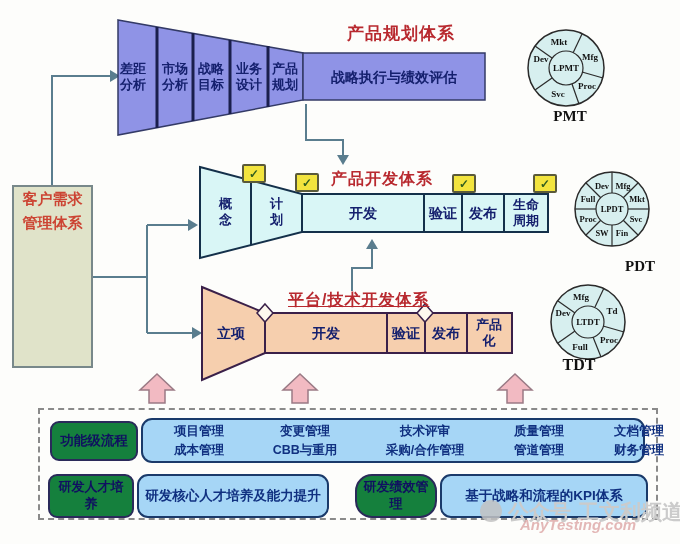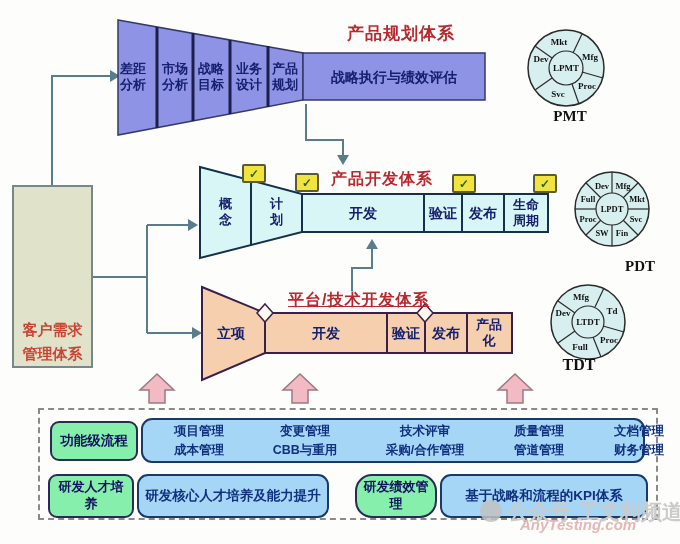--- a/index.html
+++ b/index.html
@@ -4,24 +4,24 @@
 <style>
   html,body{margin:0;padding:0;}
   body{font-family:"Liberation Sans",sans-serif;background:#ffffff;}
   .stage{position:relative;width:680px;height:544px;background:#fdfdfb;overflow:hidden;}
   svg.layer{position:absolute;left:0;top:0;width:680px;height:544px;}
   .t{position:absolute;font-weight:bold;color:#15206e;text-align:center;line-height:1.25;font-size:13px;}
   .title{position:absolute;font-weight:bold;color:#b8292f;font-size:16px;letter-spacing:1px;white-space:nowrap;}
   .chk{position:absolute;width:20px;height:15px;background:#f2e43e;border:2px solid #5a5a3a;border-radius:2px;
        display:flex;align-items:center;justify-content:center;font-size:12px;font-weight:bold;color:#2f5e1f;z-index:3;}
   .reqbox{position:absolute;left:12px;top:185px;width:81px;height:183px;background:#e0e3c9;border:2px solid #78888a;
-          display:flex;align-items:flex-end;justify-content:center;text-align:center;color:#cc4433;font-weight:bold;
+          display:flex;align-items:flex-start;justify-content:center;text-align:center;color:#cc4433;font-weight:bold;
           font-size:15px;line-height:1.6;padding:0 6px;box-sizing:border-box;}
   .dashed{position:absolute;left:38px;top:408px;width:620px;height:112px;border:2px dashed #8a8a8a;box-sizing:border-box;background:#fdfdfb;}
-  .plabel{position:absolute;background:#86efac;border:2px solid #2a2a5a;border-radius:9px;display:flex;align-items:center;
+  .plabel{position:absolute;background:#15803d;border:2px solid #2a2a5a;border-radius:9px;display:flex;align-items:center;
           justify-content:center;text-align:center;font-weight:bold;color:#101060;box-sizing:border-box;z-index:2;}
   .bluebox{position:absolute;background:#a6d6f6;border:2px solid #1a3a6a;border-radius:11px;box-sizing:border-box;
            color:#103080;font-weight:bold;z-index:1;}
   .cols{display:flex;height:100%;align-items:center;padding:0 6px;box-sizing:border-box;}
   .col{flex:1;text-align:center;font-size:12.5px;line-height:19px;}
   .caption{position:absolute;font-family:"Liberation Serif",serif;font-weight:bold;color:#111;font-size:15px;text-align:center;}
   .wm{position:absolute;z-index:6;pointer-events:none;}
   .wm .wicon{position:absolute;left:30px;top:8px;width:22px;height:22px;border-radius:50%;background:#c2c2c2;opacity:.85;}
   .wm .wtxt{position:absolute;font-size:21px;font-weight:bold;color:#cbcbcb;white-space:nowrap;}
   .wm .wover{position:absolute;font-size:15px;font-style:italic;font-weight:bold;color:rgba(205,125,125,.55);white-space:nowrap;}

